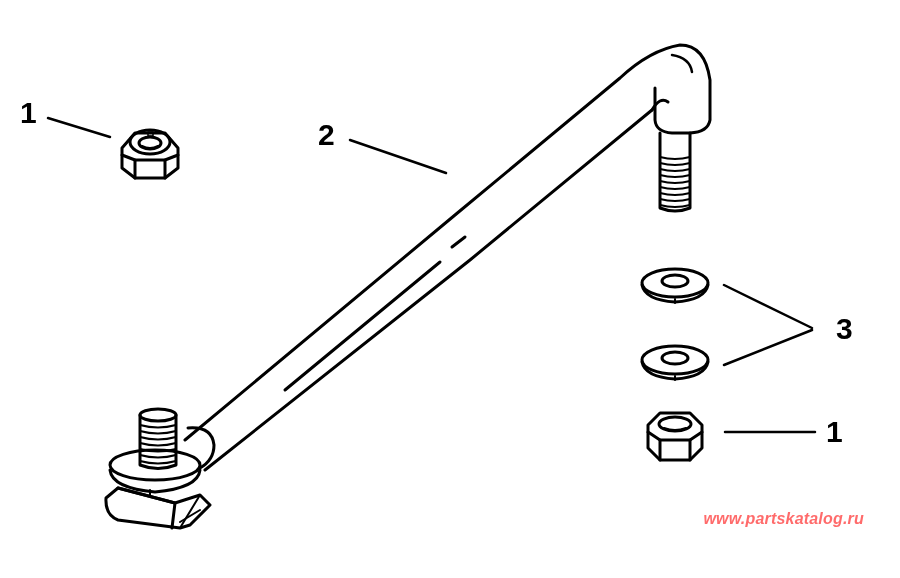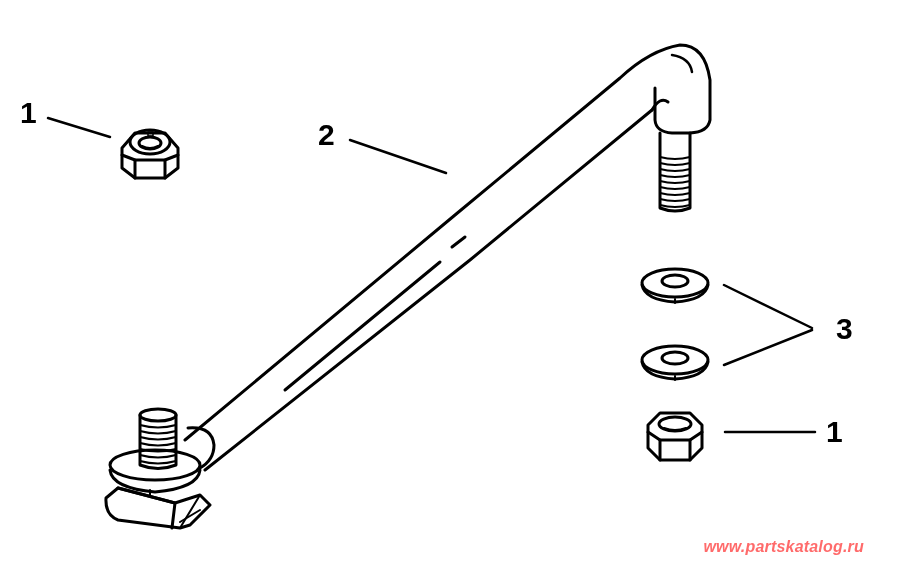--- a/index.html
+++ b/index.html
@@ -1,19 +1,19 @@
 <!DOCTYPE html>
 <html><head>
 <meta charset="utf-8">
 <style>
   html, body { margin:0; padding:0; background:#ffffff; }
   body { width:900px; height:578px; position:relative; overflow:hidden; font-family:"Liberation Sans", sans-serif; }
   #canvas { position:absolute; left:0; top:0; width:900px; height:578px; }
   .callout { position:absolute; font-family:"Liberation Sans", sans-serif; font-weight:bold; font-size:30px; color:#000; line-height:1; }
-  .watermark { position:absolute; right:36px; top:538px; font-family:"Liberation Sans", sans-serif; font-weight:bold; font-style:italic; font-size:16px; letter-spacing:0.2px; }
+  .watermark { position:absolute; right:36px; top:510px; font-family:"Liberation Sans", sans-serif; font-weight:bold; font-style:italic; font-size:16px; letter-spacing:0.2px; }
 </style>
 </head>
 <body>
 
 <div id="canvas">
 <svg width="900" height="578" viewBox="0 0 900 578" xmlns="http://www.w3.org/2000/svg" fill="none" stroke="#000" stroke-width="3" stroke-linecap="round" stroke-linejoin="round">
 
   <g>
 
     <path d="M185 440 L455 215 L620 78 Q650 50 680 45 Q705 45 710 80 L710 120 Q708 132 690 133 L672 133 Q656 132 655 120 L655 88"></path>

